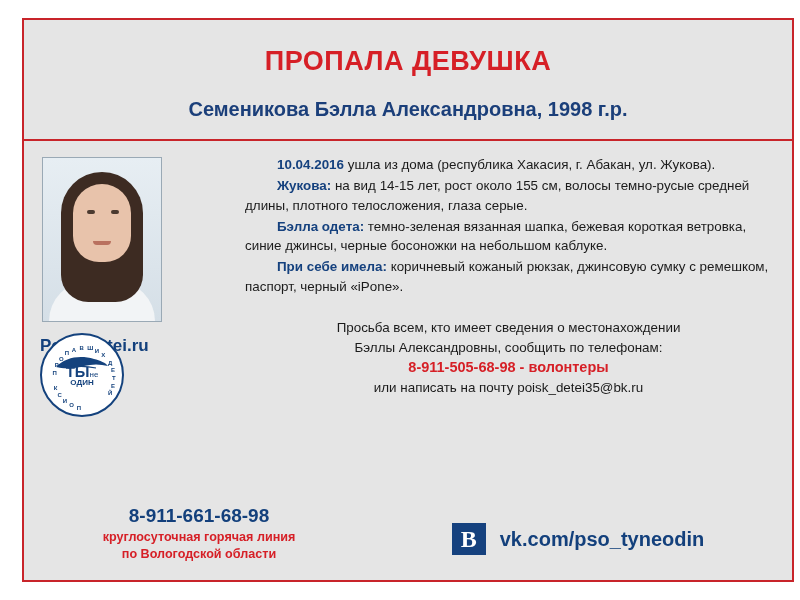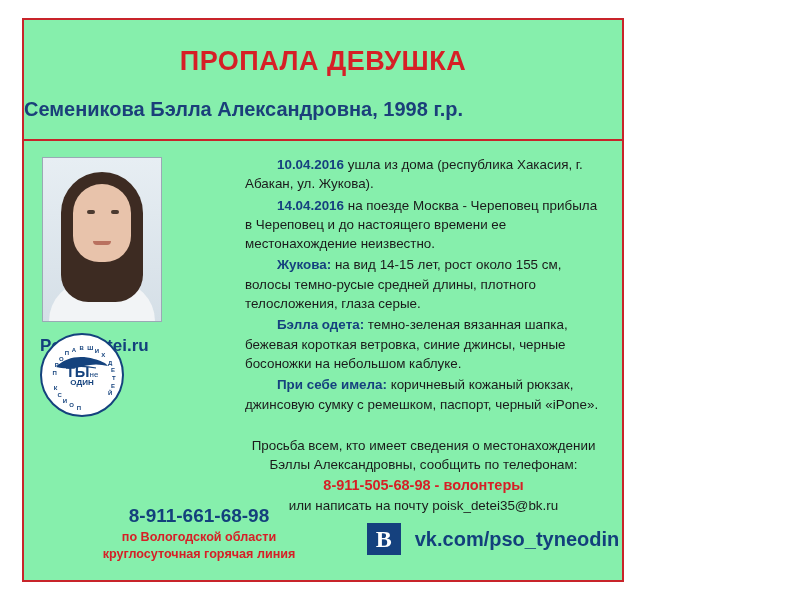--- a/index.html
+++ b/index.html
@@ -10,35 +10,36 @@
   body {
     width: 800px;
     height: 600px;
     font-family: "Liberation Sans", sans-serif;
     overflow: hidden;
   }
   .poster {
     position: absolute;
     left: 22px;
     top: 18px;
-    width: 602px;
+    width: 772px;
     height: 564px;
     border: 2px solid #c8242a;
     box-sizing: border-box;
-    background: #86efac;
+    background: #e5e5e5;
   }
   .title {
     text-align: center;
     color: #d61f26;
     font-size: 27px;
     font-weight: bold;
     letter-spacing: 0.5px;
     margin-top: 26px;
   }
   .subtitle {
+    text-align: center;
     color: #1b3f7a;
     font-size: 20px;
     font-weight: bold;
     margin-top: 21px;
   }
   .hr-red {
     width: 100%;
     height: 2px;
     background: #c8242a;
     margin-top: 18px;
@@ -320,23 +321,20 @@
 
       <div class="site">PoiskDetei.ru</div>
     </div>
 
     <div class="right-col">
       <div class="desc">
         <p>
           <span class="lbl-blue">10.04.2016</span><span> ушла из дома (республика Хакасия, г. Абакан, ул. Жукова).</span>
         </p>
         <p>
-          <span class="lbl-blue">14.04.2016</span><span> на поезде Москва - Череповец прибыла в Череповец и до настоящего времени ее местонахождение неизвестно.</span>
-        </p>
-        <p>
           <span class="lbl-blue">Жукова:</span><span> на вид 14-15 лет, рост около 155 см, волосы темно-русые средней длины, плотного телосложения, глаза серые.</span>
         </p>
         <p>
           <span class="lbl-blue">Бэлла одета:</span><span> темно-зеленая вязанная шапка, бежевая короткая ветровка, синие джинсы, черные босоножки на небольшом каблуке.</span>
         </p>
         <p>
           <span class="lbl-blue">При себе имела:</span><span> коричневый кожаный рюкзак, джинсовую сумку с ремешком, паспорт, черный «iPone».</span>
         </p>
       </div>
 
@@ -345,22 +343,22 @@
         <div>Бэллы Александровны, сообщить по телефонам:</div>
         <div class="phone-red">8-911-505-68-98 - волонтеры</div>
         <div>или написать на почту poisk_detei35@bk.ru</div>
       </div>
     </div>
   </div>
 
   <div class="bottom">
     <div class="hotline">
       <div class="num">8-911-661-68-98</div>
+      <div class="lines">круглосуточная горячая линия</div>
       <div class="lines">по Вологодской области</div>
-      <div class="lines">круглосуточная горячая линия</div>
     </div>
     <div class="vk">
       <div class="vk-badge">B</div>
       <div class="vk-link">vk.com/pso_tyneodin</div>
     </div>
   </div>
 
 </div>
 
 </body></html>

